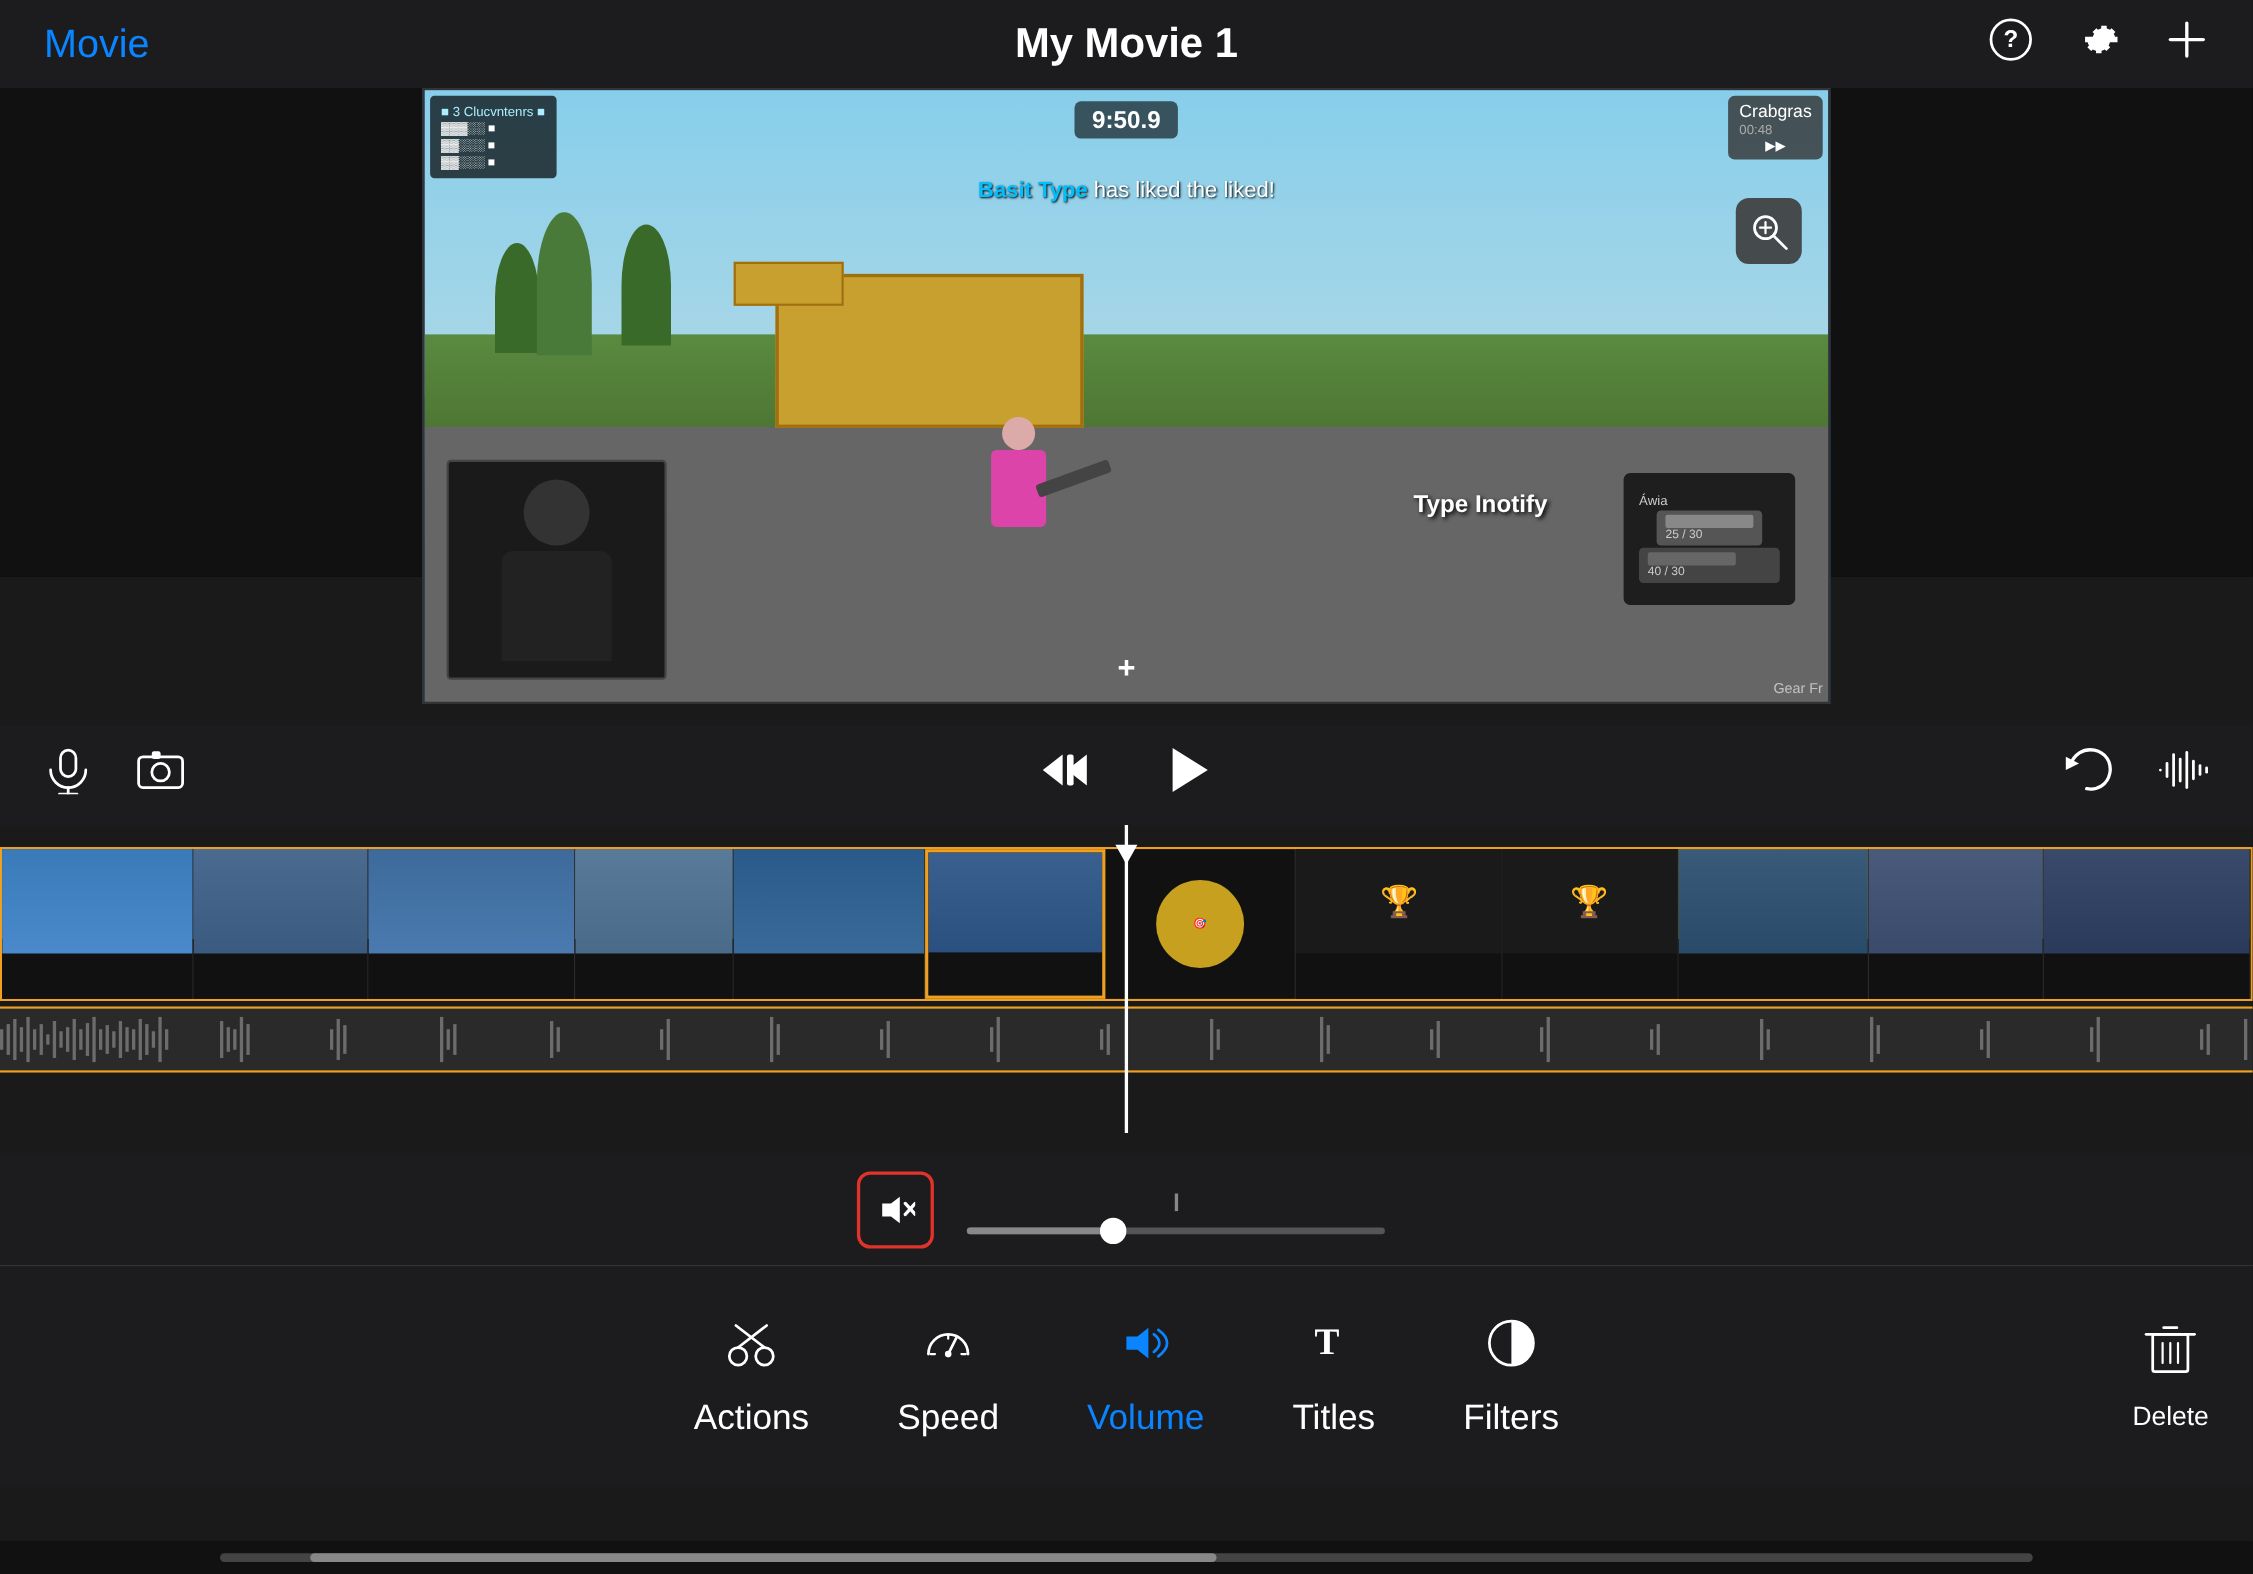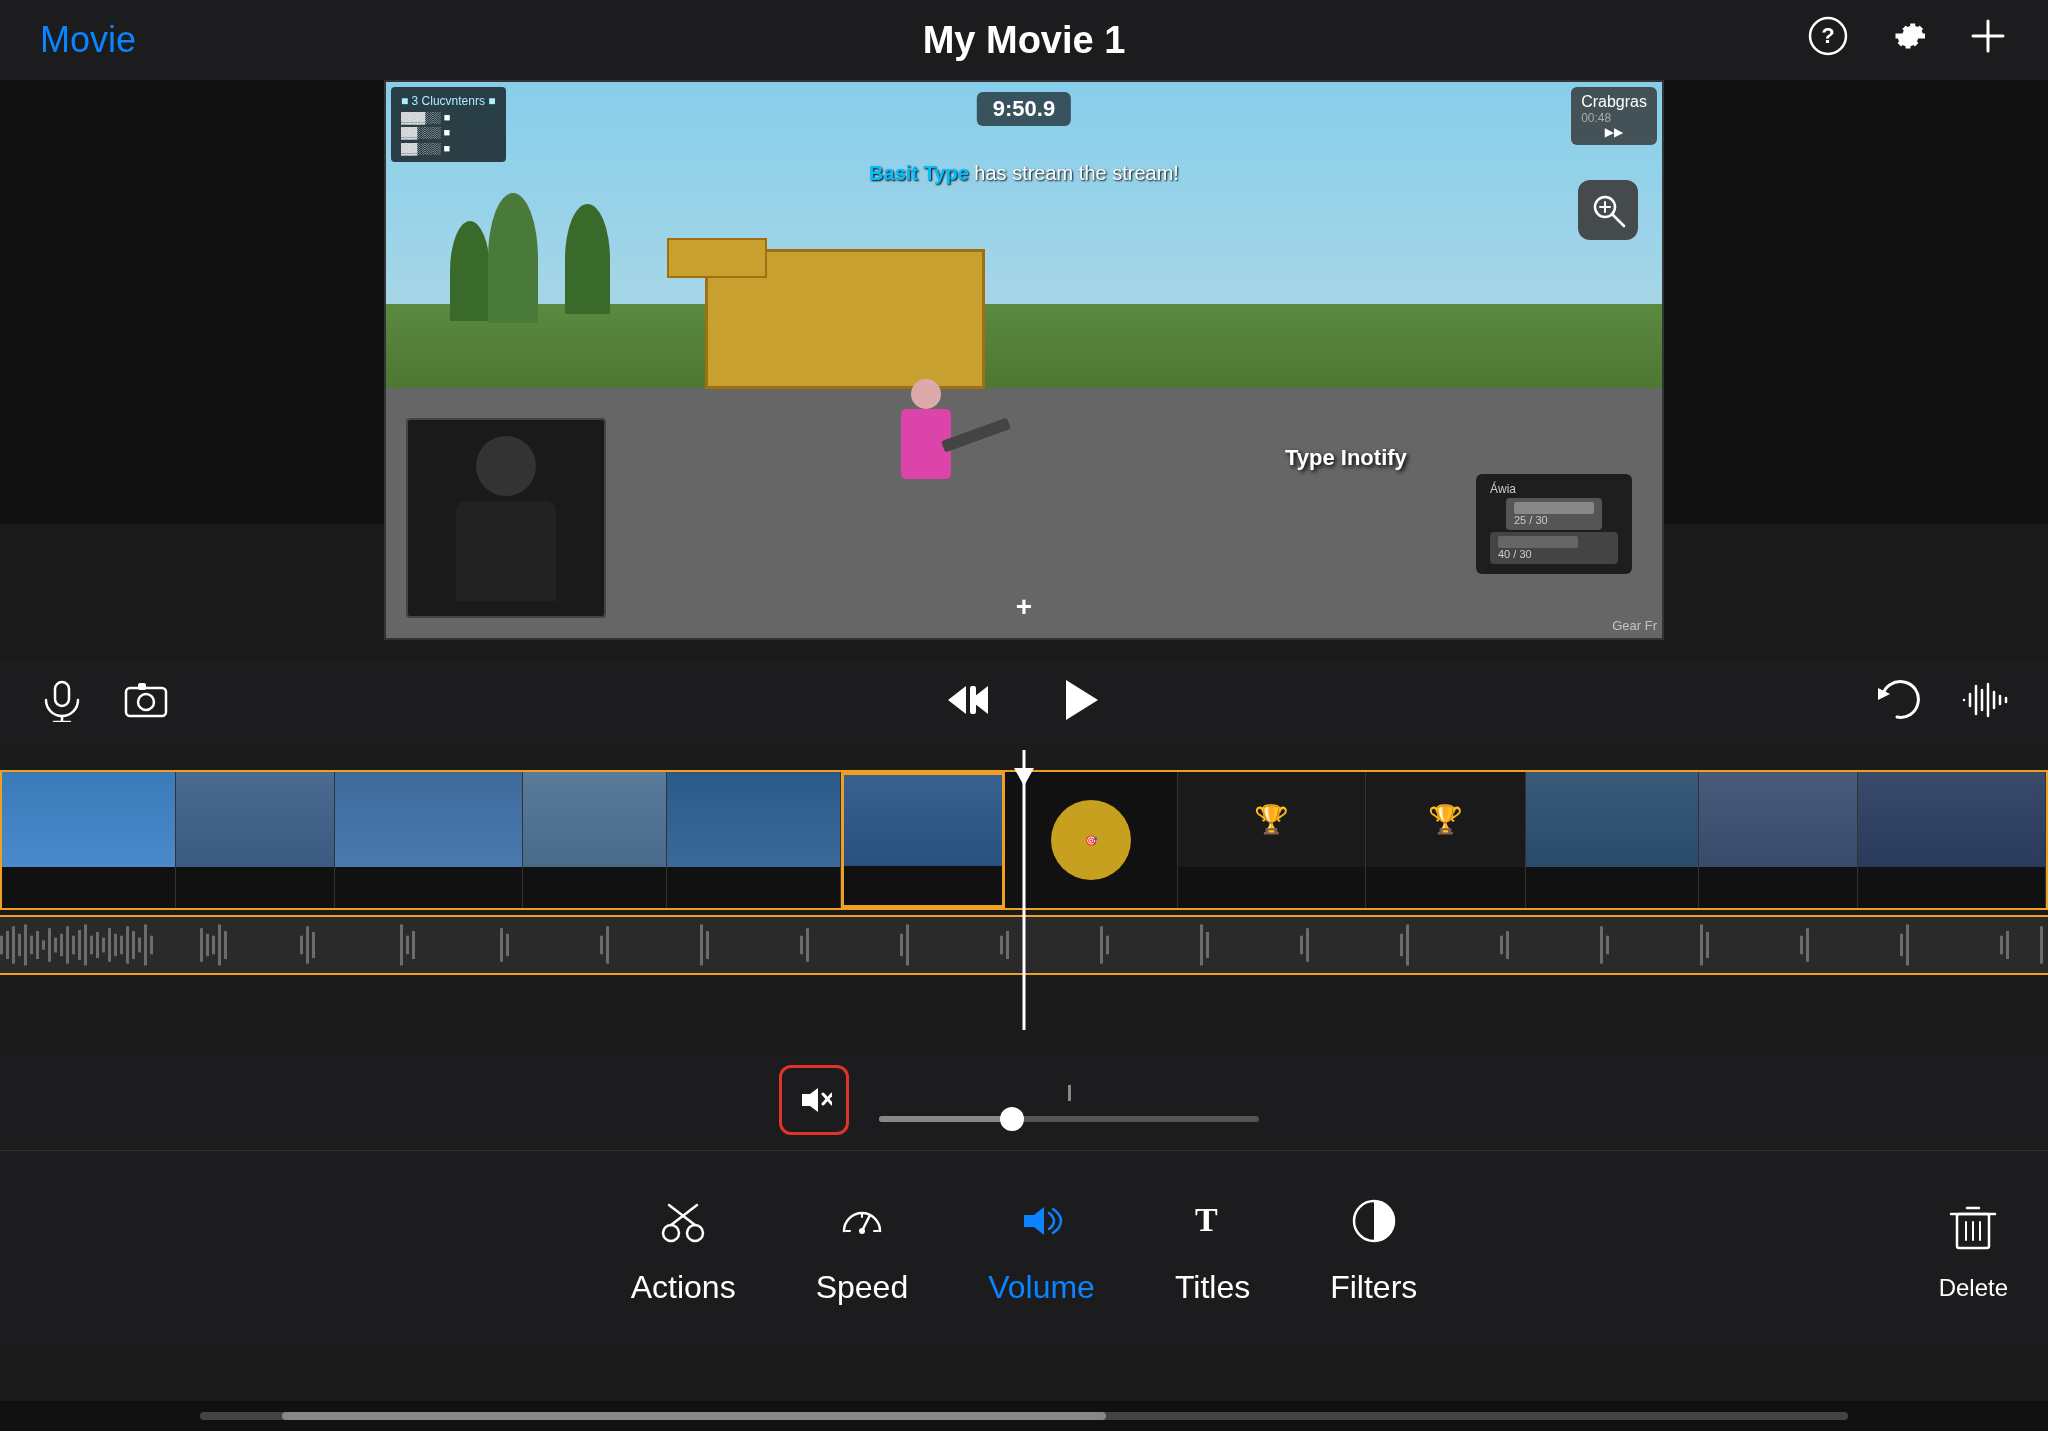--- a/index.html
+++ b/index.html
@@ -143,24 +143,24 @@
       background: #1a1a1a;
       border: 2px solid #444;
       display: flex;
       align-items: center;
       justify-content: center;
       overflow: hidden;
       border-radius: 4px;
     }
     .game-weapon-hud {
       position: absolute;
-      bottom: 64px;
+      bottom: 88px;
       right: 30px;
       background: rgba(0,0,0,0.7);
-      padding: 8px 14px;
+      padding: 18px 14px;
       border-radius: 6px;
       color: white;
       font-size: 14px;
     }
     .game-watermark {
       position: absolute;
       bottom: 5px;
       right: 5px;
       color: rgba(255,255,255,0.6);
       font-size: 13px;
@@ -506,21 +506,21 @@
       <div class="game-timer">9:50.9</div>
 
       <div class="game-top-right">
         <span>Crabgras</span>
         <div style="font-size:12px;color:#aaa;">00:48</div>
         <div style="font-size:12px;text-align:center;">▶▶</div>
       </div>
 
       <div class="game-notification">
         <span class="name">Basit Type</span>
-        <span> </span><span>has stream the stream!</span>
+        <span> </span><span>has liked the liked!</span>
       </div>
 
       <div class="game-player-cam">
         <div style="display:flex;flex-direction:column;align-items:center;">
           <div style="width:60px;height:60px;background:#333;border-radius:50%;margin-bottom:5px;"></div>
           <div style="width:100px;height:100px;background:#222;border-radius:10px 10px 0 0;"></div>
         </div>
       </div>
 
       <div style="position:absolute;bottom:25%;left:40%;width:60px;height:120px;">

